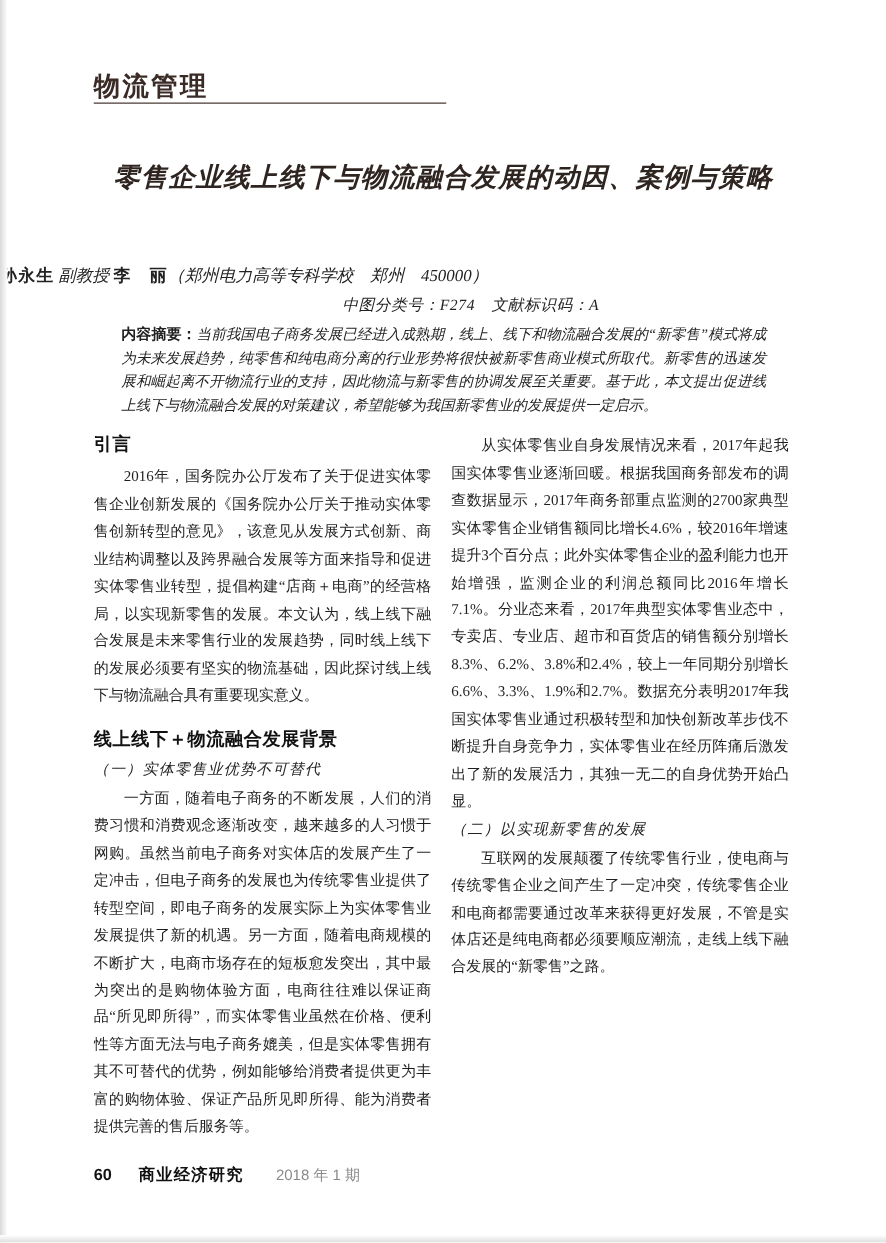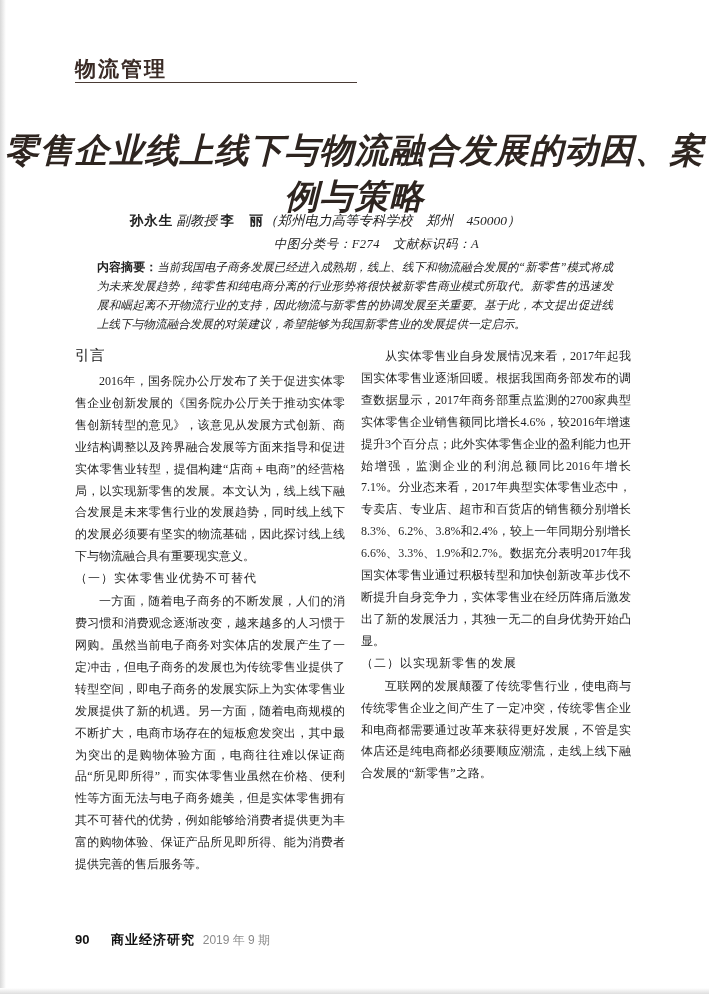--- a/index.html
+++ b/index.html
@@ -27,25 +27,25 @@
   .category-rule{
     position:absolute;left:75px;top:82px;width:282px;height:0;
     border-bottom:1.6px solid #4a3b35;
   }
 
   .title{
     position:absolute;left:0;top:128px;width:709px;
     text-align:center;
     font-family:"DejaVu Serif","Liberation Serif",serif;
     font-style:italic;font-weight:bold;
-    font-size:34px;letter-spacing:1px;color:#2e2520;
+    font-size:21px;letter-spacing:1px;color:#2e2520;
   }
 
   .authors{
-    position:absolute;left:0;top:212px;width:650px;text-align:center;
+    position:absolute;left:0;top:212px;width:650px;text-align:left;
     font-size:13.5px;color:#222;font-style:italic;
   }
   .authors b{font-style:normal;font-weight:bold;letter-spacing:1px;}
   .meta{
     position:absolute;left:0;top:236px;width:709px;text-align:center;
     font-size:12.5px;color:#222;font-style:italic;letter-spacing:0.5px;padding-left:22px;
   }
 
   .abstract{
     position:absolute;left:97px;top:258px;width:516px;
@@ -62,40 +62,40 @@
     font-family:"Liberation Sans","DejaVu Sans",sans-serif;font-size:12px;}
 
   .columns{
     position:absolute;left:75px;top:346px;width:556px;height:572px;
     display:flex;gap:16px;overflow:hidden;
   }
   .col{width:270px;}
 
   .h-major{
     font-family:"Liberation Sans","DejaVu Sans",sans-serif;
-    font-weight:normal;font-size:14.5px;color:#111;
+    font-weight:bold;font-size:14.5px;color:#111;
     margin:0 0 6px 0;letter-spacing:0.5px;
   }
   .h-major.second{margin-top:14px;}
   .h-sub{
-    font-size:12px;color:#222;
+    font-size:12px;color:#222;font-style:italic;
     margin:2px 0 4px 0;letter-spacing:1px;
   }
   .para{
     margin:0;font-size:12px;line-height:21.9px;
     text-align:justify;text-indent:2em;color:#1f1f1f;
   }
   .para + .para{margin-top:16px;}
 
   .footer{
     position:absolute;left:75px;top:931px;width:556px;
     font-family:"Liberation Sans","DejaVu Sans",sans-serif;font-size:13px;
   }
   .footer .pn{font-weight:bold;color:#111;margin-right:18px;}
-  .footer .jn{font-weight:bold;color:#111;margin-right:4px;letter-spacing:1px;}
+  .footer .jn{font-weight:bold;color:#111;margin-right:22px;letter-spacing:1px;}
   .footer .iss{color:#8a8a8a;font-size:12px;}
 </style>
 </head>
 <body>
 
 <div class="page">
 
   <div class="category">物流管理</div>
   <div class="category-rule"></div>
 
@@ -111,32 +111,33 @@
 
   <div class="abstract">
     <span class="lbl">内容摘要：</span><span>当前我国电子商务发展已经进入成熟期，线上、线下和物流融合发展的“新零售”模式将成为未来发展趋势，纯零售和纯电商分离的行业形势将很快被新零售商业模式所取代。新零售的迅速发展和崛起离不开物流行业的支持，因此物流与新零售的协调发展至关重要。基于此，本文提出促进线上线下与物流融合发展的对策建议，希望能够为我国新零售业的发展提供一定启示。</span>
   </div>
 
 
   <div class="columns">
     <div class="col">
       <h2 class="h-major">引言</h2>
       <p class="para">2016年，国务院办公厅发布了关于促进实体零售企业创新发展的《国务院办公厅关于推动实体零售创新转型的意见》，该意见从发展方式创新、商业结构调整以及跨界融合发展等方面来指导和促进实体零售业转型，提倡构建“店商＋电商”的经营格局，以实现新零售的发展。本文认为，线上线下融合发展是未来零售行业的发展趋势，同时线上线下的发展必须要有坚实的物流基础，因此探讨线上线下与物流融合具有重要现实意义。</p>
+      <h2 class="h-major second">线上线下＋物流融合发展背景</h2>
       <div class="h-sub">（一）实体零售业优势不可替代</div>
       <p class="para">一方面，随着电子商务的不断发展，人们的消费习惯和消费观念逐渐改变，越来越多的人习惯于网购。虽然当前电子商务对实体店的发展产生了一定冲击，但电子商务的发展也为传统零售业提供了转型空间，即电子商务的发展实际上为实体零售业发展提供了新的机遇。另一方面，随着电商规模的不断扩大，电商市场存在的短板愈发突出，其中最为突出的是购物体验方面，电商往往难以保证商品“所见即所得”，而实体零售业虽然在价格、便利性等方面无法与电子商务媲美，但是实体零售拥有其不可替代的优势，例如能够给消费者提供更为丰富的购物体验、保证产品所见即所得、能为消费者提供完善的售后服务等。</p>
     </div>
     <div class="col">
       <p class="para">从实体零售业自身发展情况来看，2017年起我国实体零售业逐渐回暖。根据我国商务部发布的调查数据显示，2017年商务部重点监测的2700家典型实体零售企业销售额同比增长4.6%，较2016年增速提升3个百分点；此外实体零售企业的盈利能力也开始增强，监测企业的利润总额同比2016年增长7.1%。分业态来看，2017年典型实体零售业态中，专卖店、专业店、超市和百货店的销售额分别增长8.3%、6.2%、3.8%和2.4%，较上一年同期分别增长6.6%、3.3%、1.9%和2.7%。数据充分表明2017年我国实体零售业通过积极转型和加快创新改革步伐不断提升自身竞争力，实体零售业在经历阵痛后激发出了新的发展活力，其独一无二的自身优势开始凸显。</p>
       <div class="h-sub">（二）以实现新零售的发展</div>
       <p class="para">互联网的发展颠覆了传统零售行业，使电商与传统零售企业之间产生了一定冲突，传统零售企业和电商都需要通过改革来获得更好发展，不管是实体店还是纯电商都必须要顺应潮流，走线上线下融合发展的“新零售”之路。</p>
 
     </div>
   </div>
 
   <div class="footer">
-    <span class="pn">90</span>
+    <span class="pn">60</span>
     <span class="jn">商业经济研究</span>
-    <span class="iss">2019 年 9 期</span>
+    <span class="iss">2018 年 1 期</span>
   </div>
 
   <div class="edge-left"></div>
   <div class="edge-bottom"></div>
 </div>
 
 </body></html>

